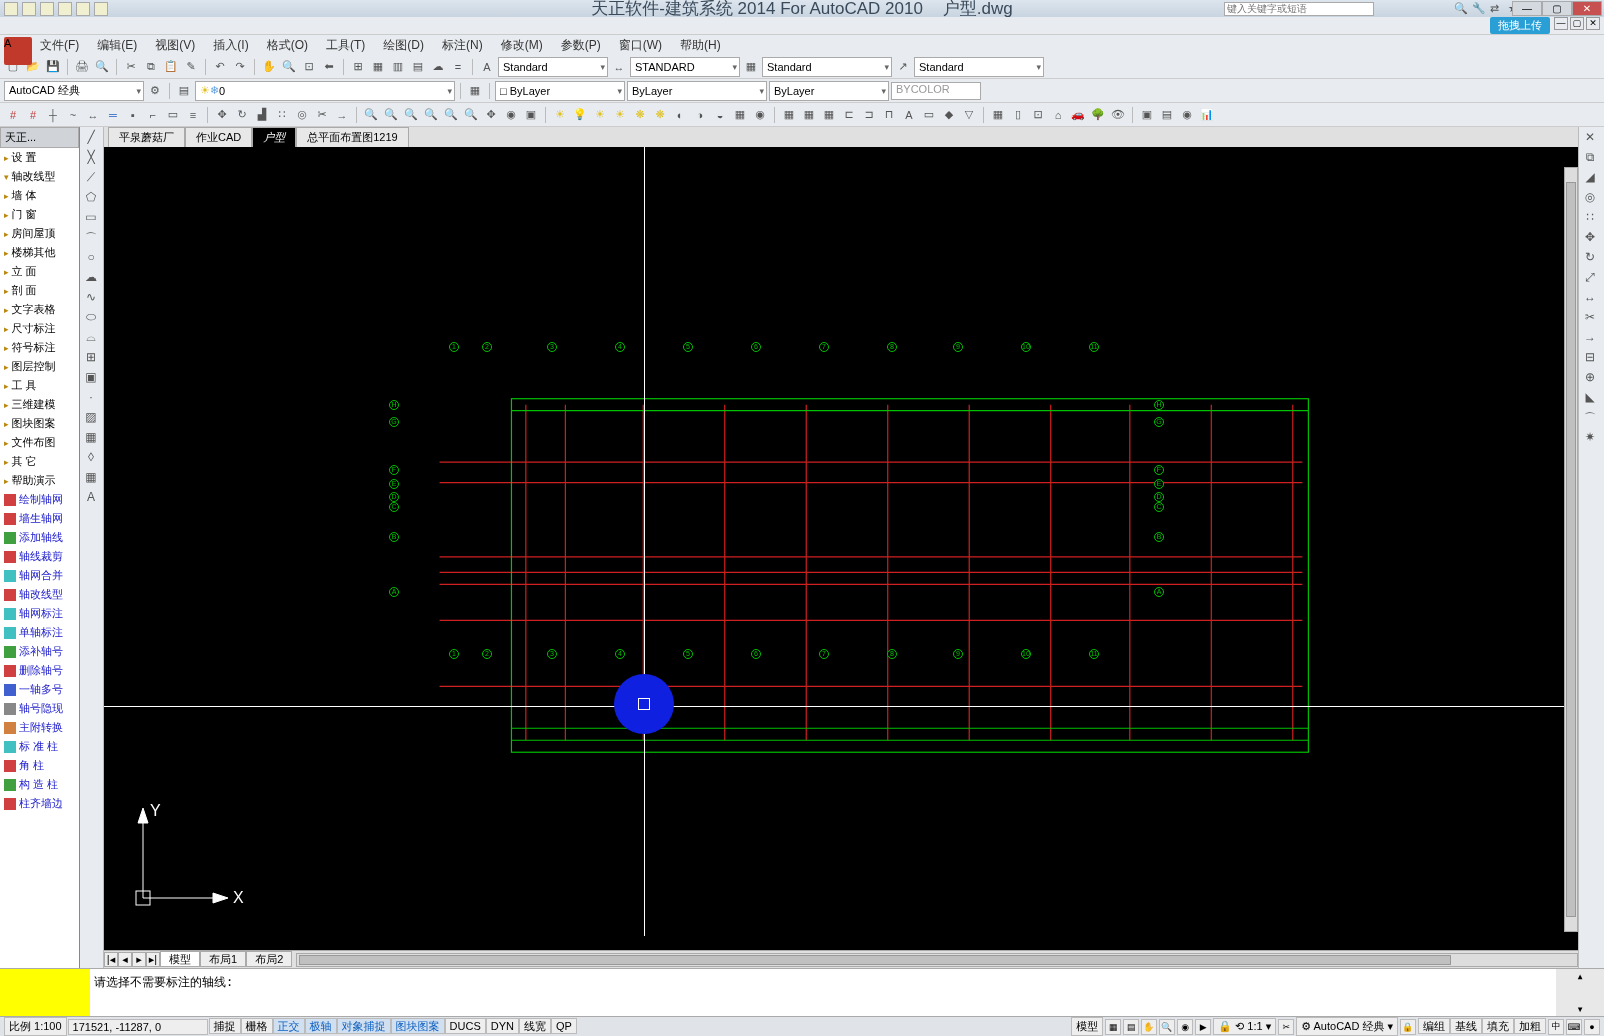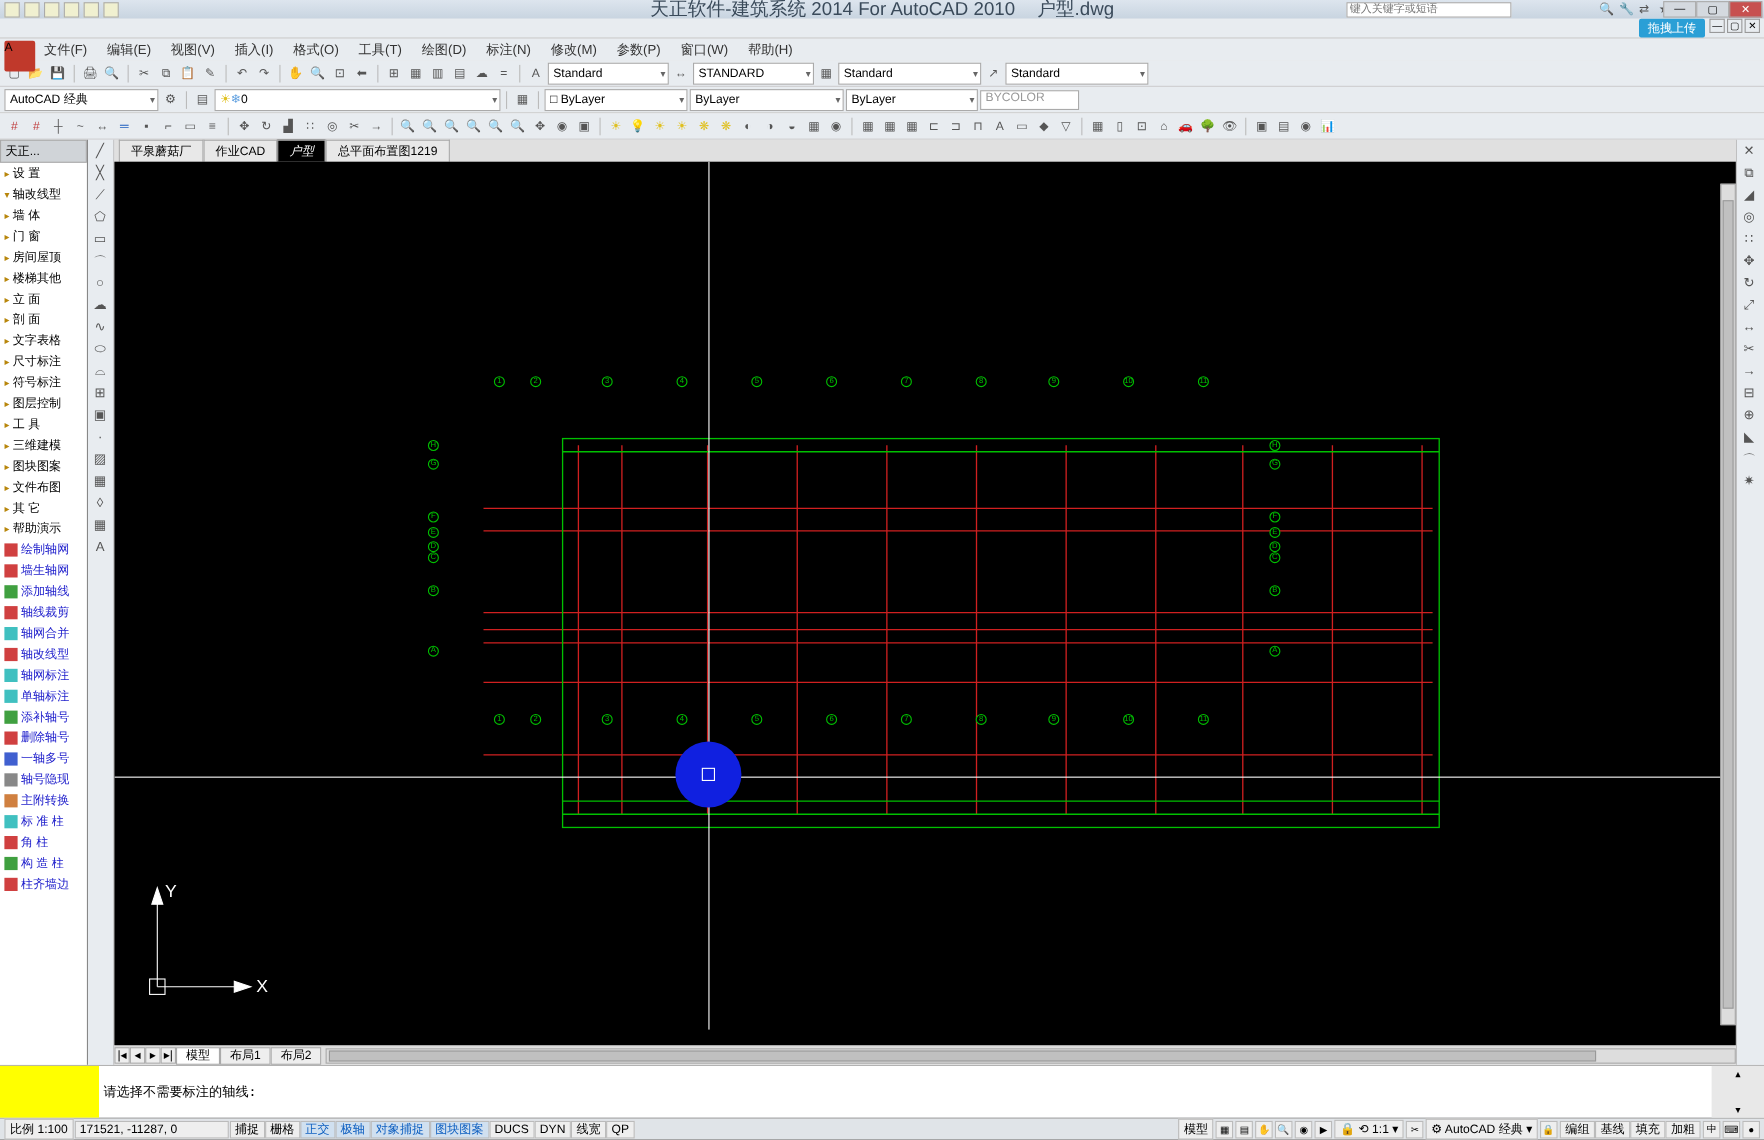--- a/index.html
+++ b/index.html
@@ -80,21 +80,21 @@
 .layout-tabs .lt.active { background: #fff; }
 .hscroll { flex: 1; height: 14px; background: #ddd; border: 1px solid #aaa; margin-left: 4px; position: relative; }
 .hscroll-thumb { position: absolute; left: 2px; width: 90%; height: 10px; top: 1px; background: #c0c0c0; border: 1px solid #999; }
 
 .vscroll { position: absolute; right: 0; top: 20px; bottom: 18px; width: 14px; background: #ddd; border: 1px solid #aaa; }
 .vscroll-thumb { position: absolute; top: 14px; bottom: 14px; width: 10px; left: 1px; background: #c0c0c0; border: 1px solid #999; }
 
 
 .cmdline { height: 48px; background: #fff; border-top: 1px solid #aaa; font-size: 12px; font-family: SimSun, monospace; display: flex; }
 .cmdline-scroll { width: 90px; background: #ffff00; }
-.cmdline-text { flex: 1; padding: 16px 4px; line-height: 15px; }
+.cmdline-text { flex: 1; padding: 6px 4px; line-height: 15px; }
 .cmdline-right { width: 48px; background: #e8e8e8; display: flex; flex-direction: column; justify-content: space-between; }
 
 
 .statusbar { height: 20px; background: #e0e4e8; border-top: 1px solid #aaa; display: flex; align-items: center; font-size: 11px; padding: 0 4px; gap: 1px; }
 .statusbar .sb-cell { padding: 1px 4px; border: 1px solid #bbb; background: #eee; }
 .statusbar .sb-cell.on { background: #d0e0f0; color: #1060c0; }
 .statusbar .spacer { flex: 1; }
 .statusbar .sb-right { display: flex; gap: 2px; align-items: center; }
 .sb-icon { width: 16px; height: 16px; border: 1px solid #bbb; background: #eee; display: inline-flex; align-items: center; justify-content: center; font-size: 9px; }
 

